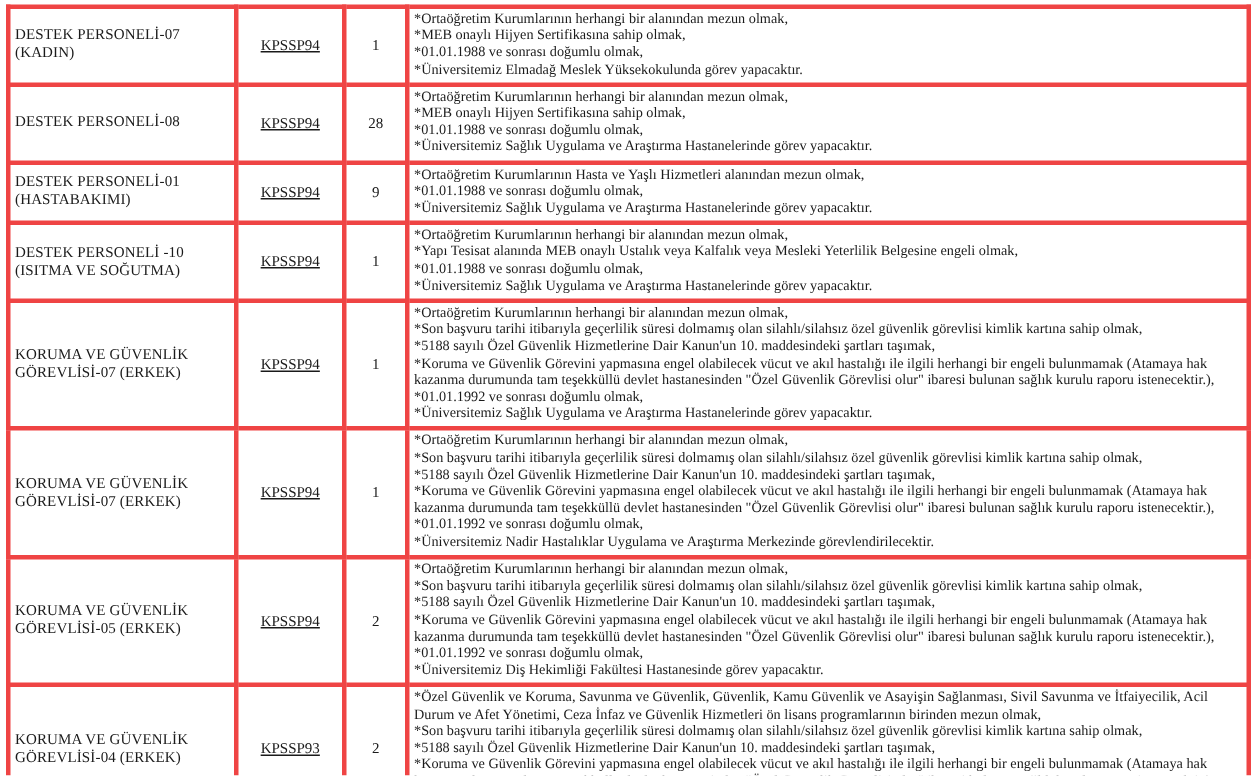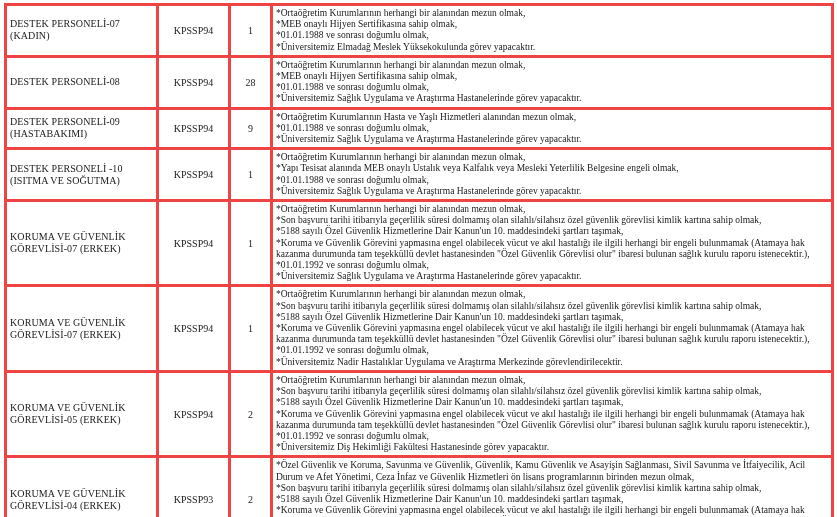--- a/index.html
+++ b/index.html
@@ -32,20 +32,21 @@
   td.col-pos {
     width: 152px;
     font-size: 10px;
     line-height: 12px;
     letter-spacing: 0.1px;
   }
   td.col-kpss {
     width: 72px;
     text-align: center;
     font-size: 10px;
+    text-decoration: underline;
   }
   td.col-count {
     width: 42px;
     text-align: center;
     font-size: 10px;
   }
   td.col-req {
     font-size: 9.5px;
     line-height: 11.2px;
     padding: 1px 4px;
@@ -78,21 +79,21 @@
     <td class="col-count">28</td>
     <td class="col-req">
             <div class="req-line">*Ortaöğretim Kurumlarının herhangi bir alanından mezun olmak,</div>
             <div class="req-line">*MEB onaylı Hijyen Sertifikasına sahip olmak,</div>
             <div class="req-line">*01.01.1988 ve sonrası doğumlu olmak,</div>
             <div class="req-line">*Üniversitemiz Sağlık Uygulama ve Araştırma Hastanelerinde görev yapacaktır.</div>
           </td>
   </tr>
 
   <tr>
-    <td class="col-pos">DESTEK PERSONELİ-09 (HASTABAKIMI)</td>
+    <td class="col-pos">DESTEK PERSONELİ-01 (HASTABAKIMI)</td>
     <td class="col-kpss">KPSSP94</td>
     <td class="col-count">9</td>
     <td class="col-req">
             <div class="req-line">*Ortaöğretim Kurumlarının Hasta ve Yaşlı Hizmetleri alanından mezun olmak,</div>
             <div class="req-line">*01.01.1988 ve sonrası doğumlu olmak,</div>
             <div class="req-line">*Üniversitemiz Sağlık Uygulama ve Araştırma Hastanelerinde görev yapacaktır.</div>
           </td>
   </tr>
 
   <tr>

